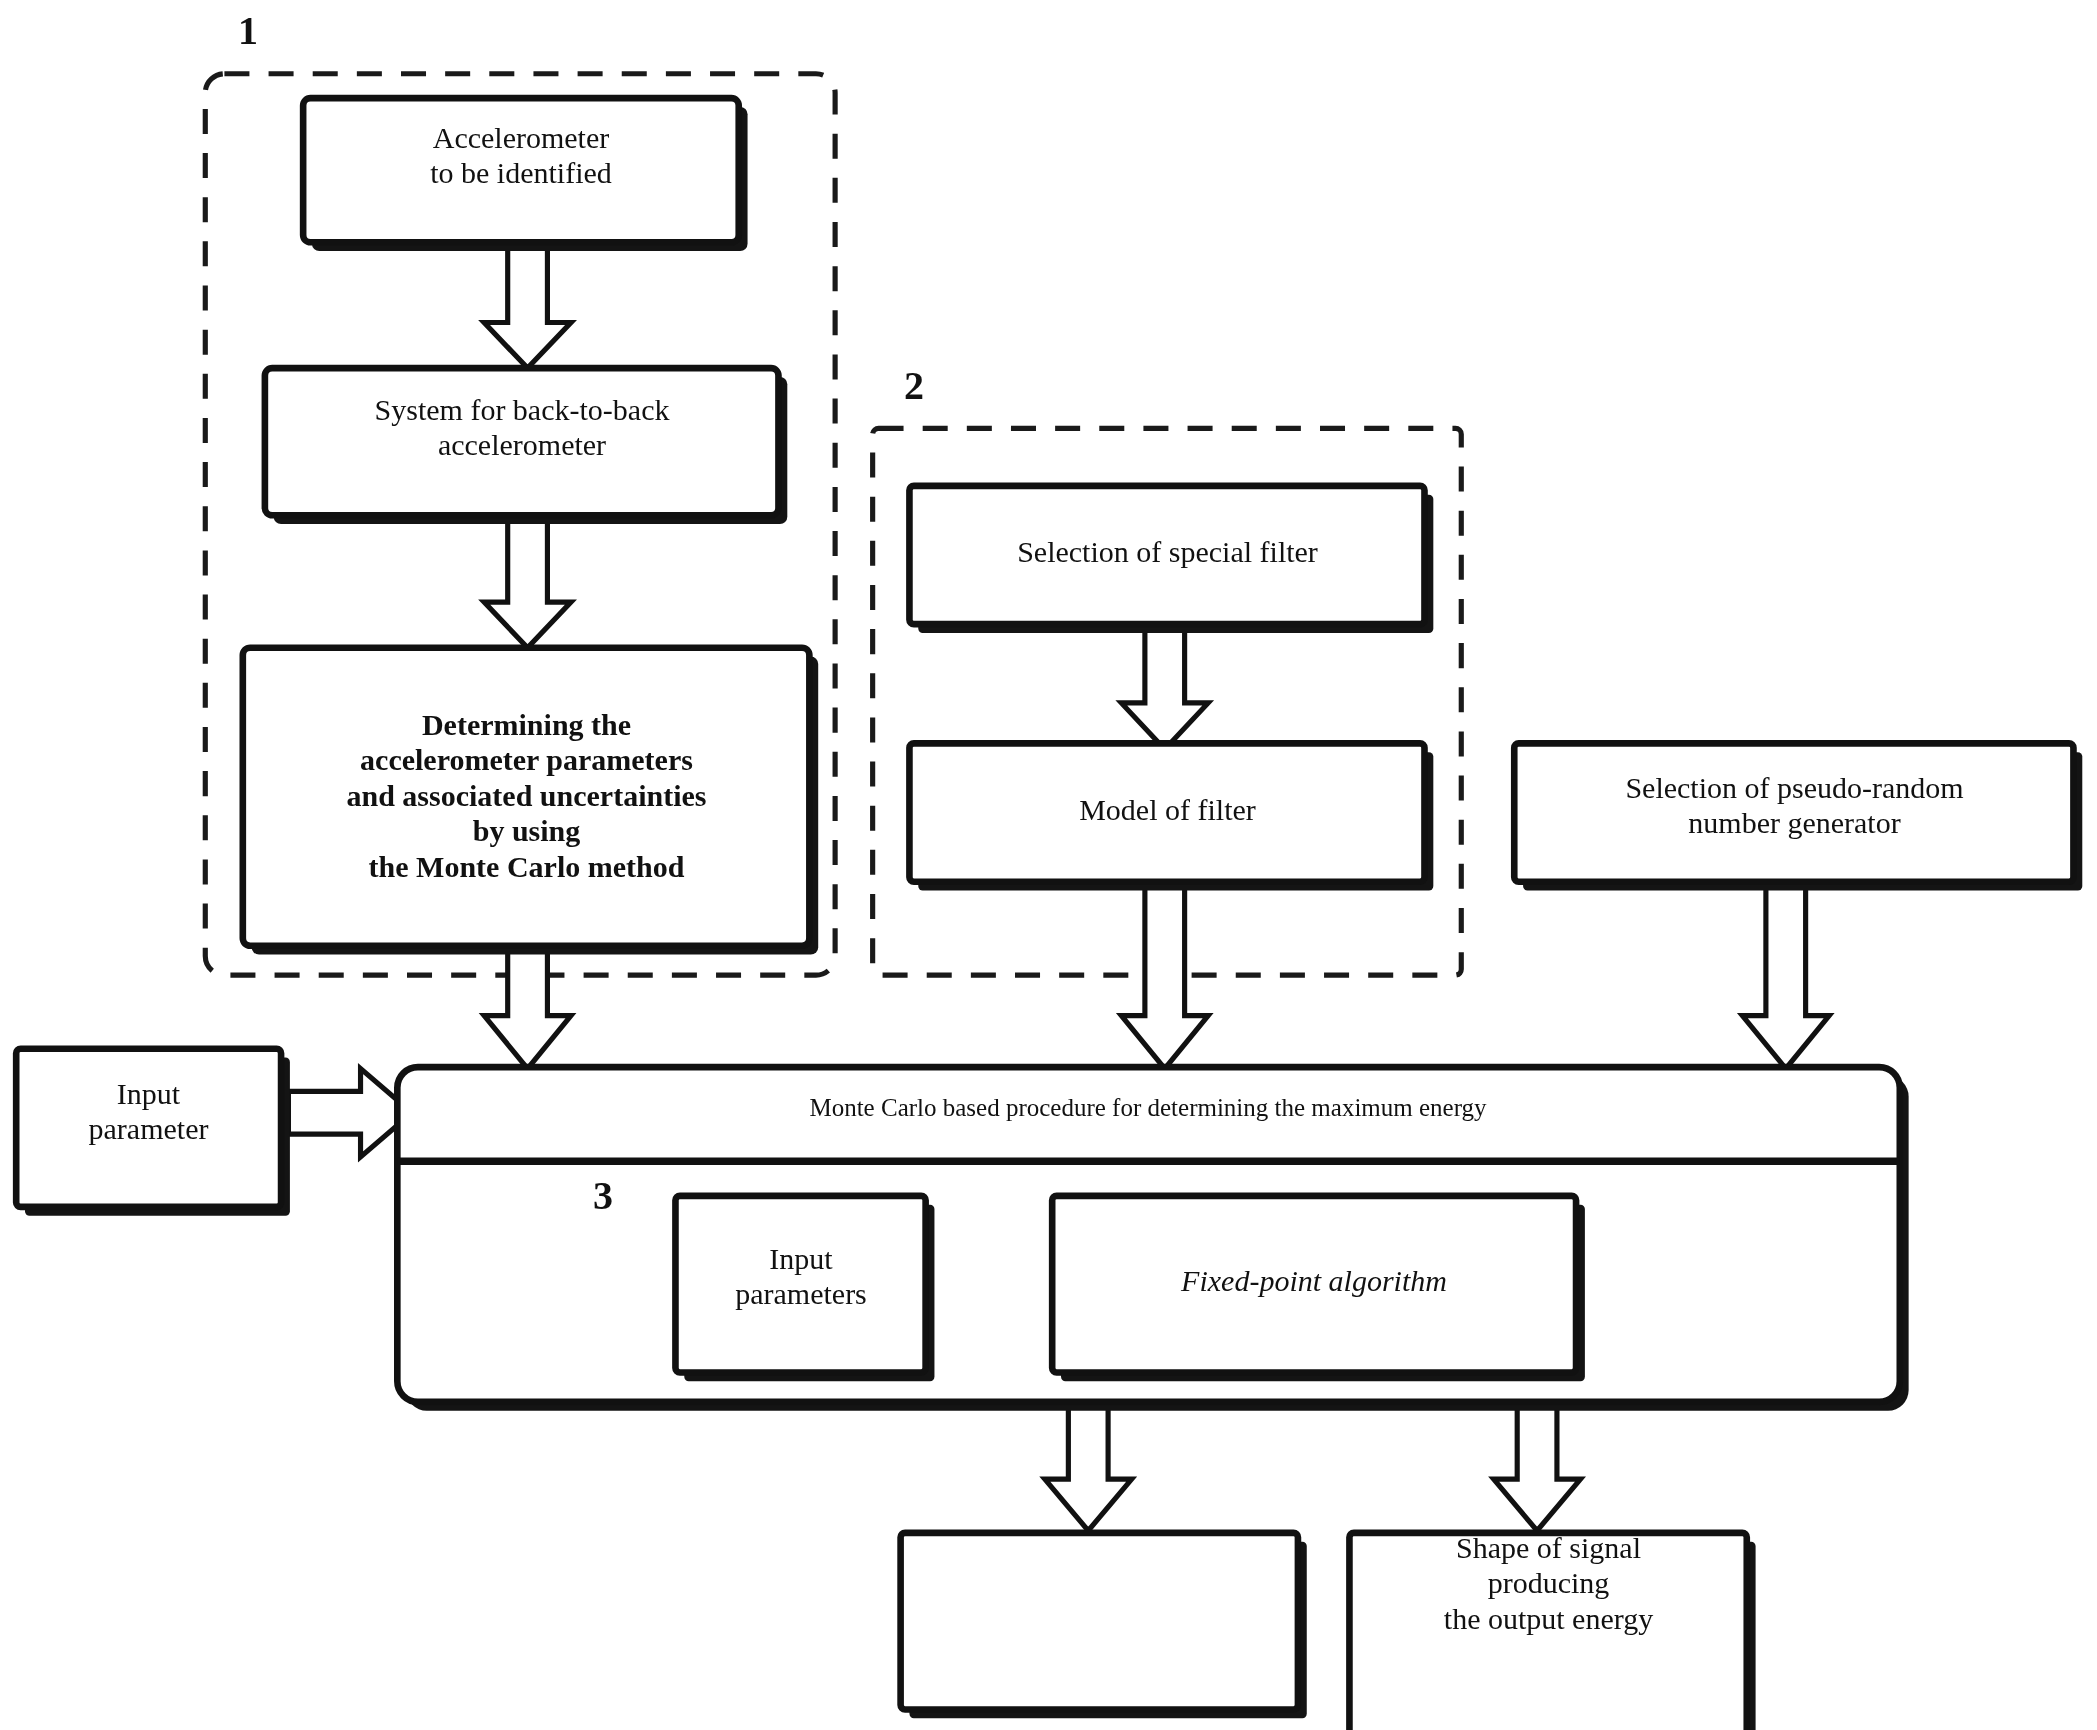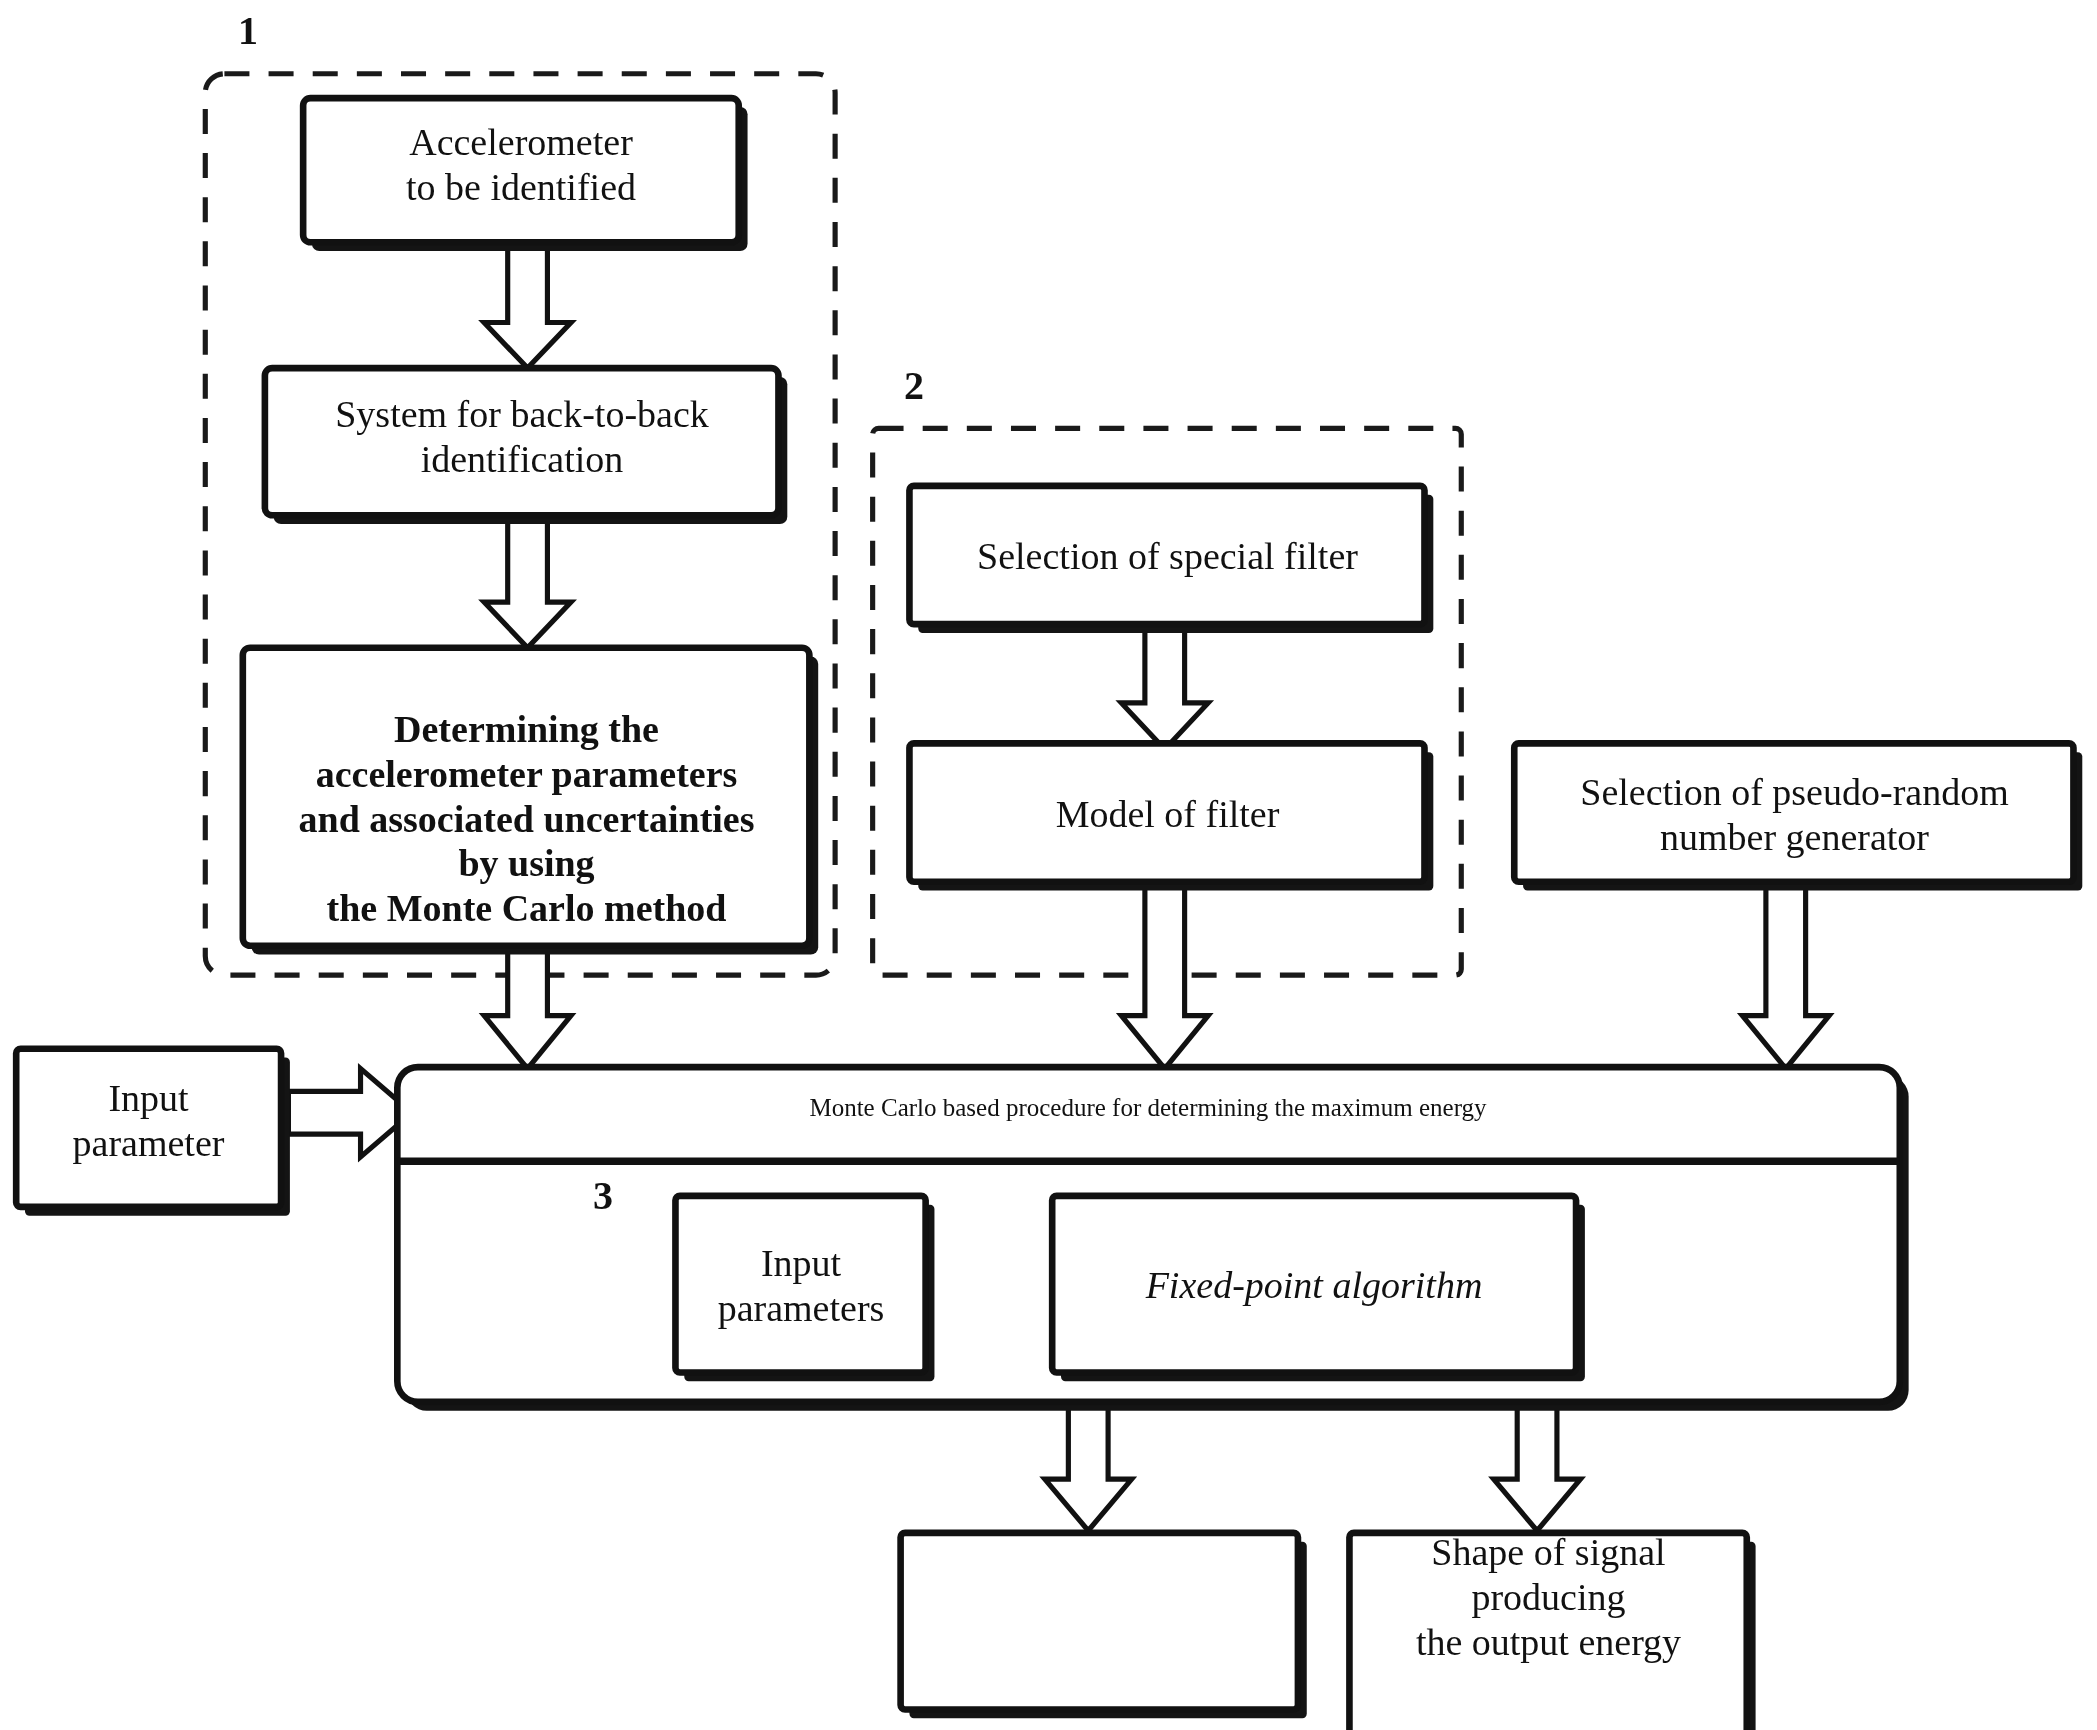--- a/index.html
+++ b/index.html
@@ -54,21 +54,21 @@
     stroke: #111111;
     stroke-width: 10;
   }
   
   .lbl {
     position: absolute;
     text-align: center;
     line-height: 1.18;
     color: #111111;
     font-family: "Liberation Serif", "DejaVu Serif", serif;
-    font-size: 38px;
+    font-size: 30px;
     white-space: pre-line;
     pointer-events: none;
   }
   .num {
     position: absolute;
     font-family: "Liberation Serif", "DejaVu Serif", serif;
     font-size: 40px;
     font-weight: bold;
     color: #111111;
   }
@@ -149,21 +149,21 @@
   </svg>
 
   <div class="num" style="left:238px; top:7.4px;">1</div>
   <div class="num" style="left:904px; top:362px;">2</div>
   <div class="num" style="left:593px; top:1172px;">3</div>
 
   <div class="lbl" style="left:303px; top:120px; width:436px;">Accelerometer
 to be identified</div>
 
   <div class="lbl" style="left:265px; top:392px; width:514px;">System for back-to-back
-identification</div>
+accelerometer</div>
 
   <div class="lbl" style="left:243px; top:707px; width:567px;font-weight:bold;">Determining the
 accelerometer parameters
 and associated uncertainties
 by using
 the Monte Carlo method</div>
 
   <div class="lbl" style="left:910px; top:534px; width:515px;">Selection of special filter</div>
 
   <div class="lbl" style="left:910px; top:792px; width:515px;text-align:center;">Model of filter</div>

